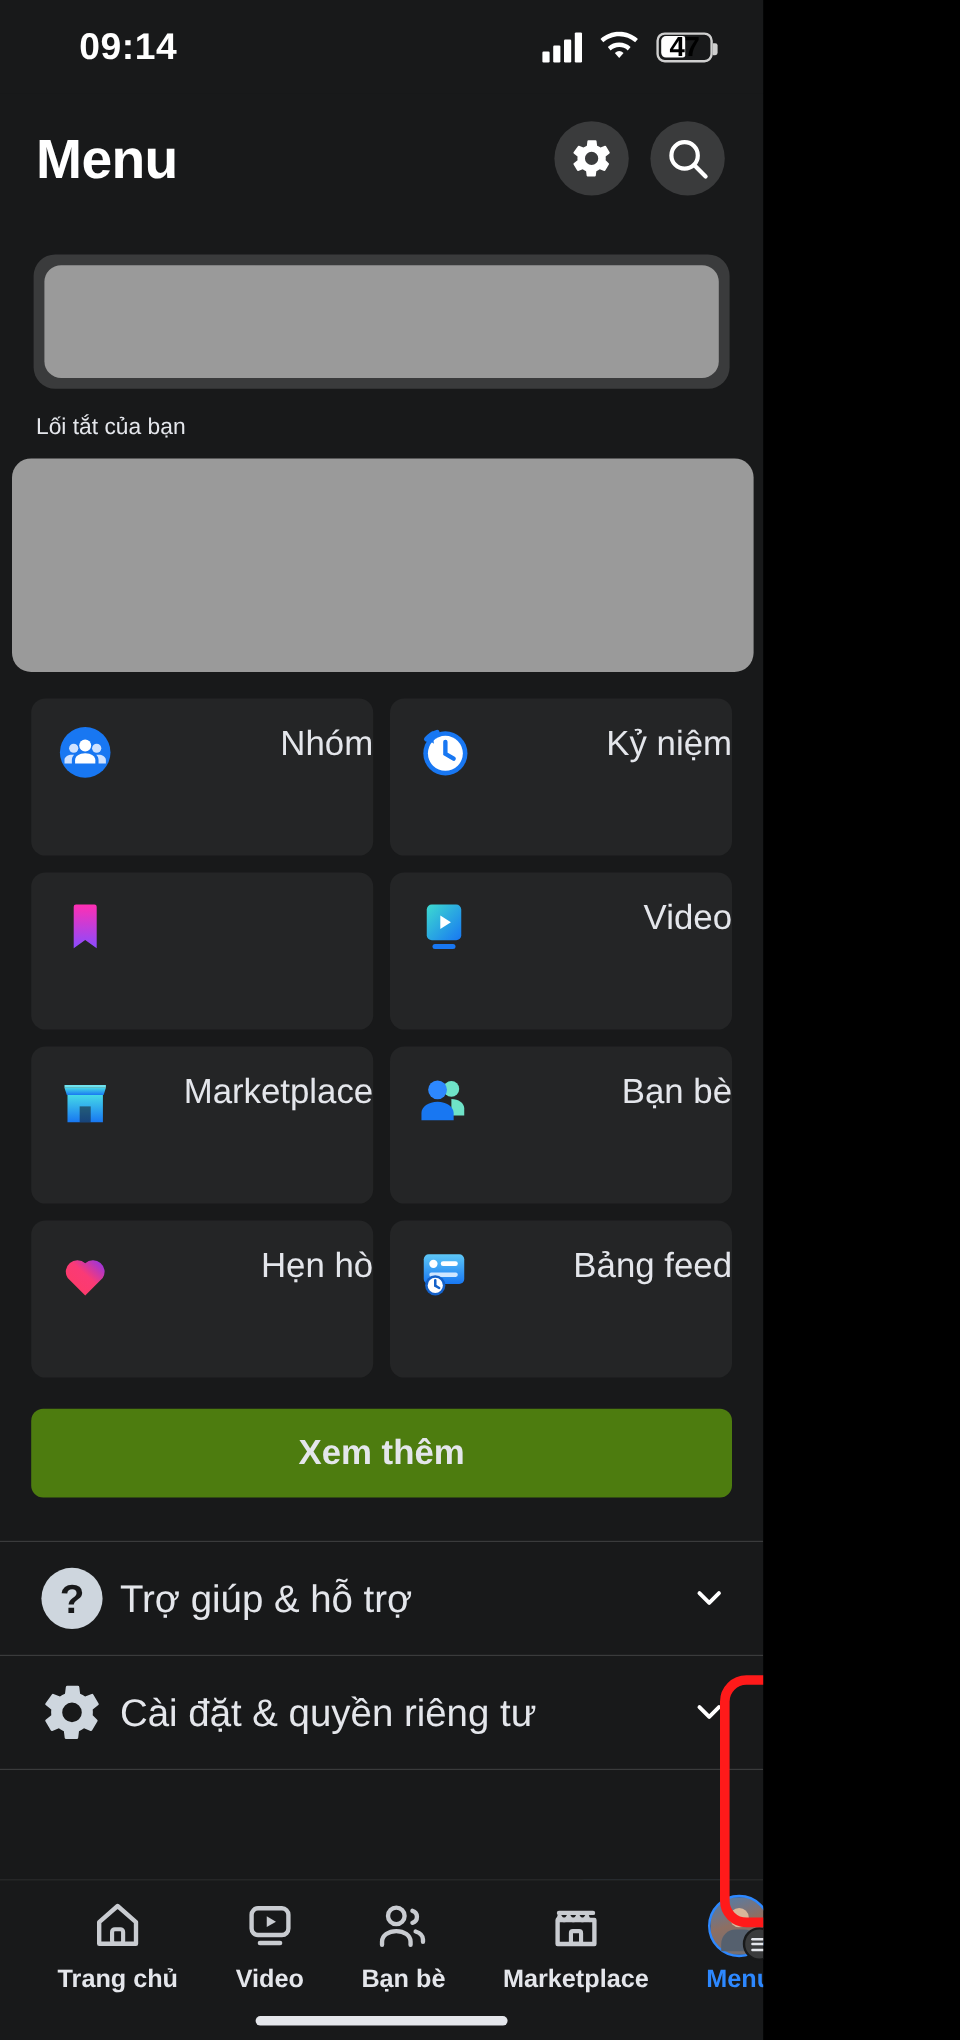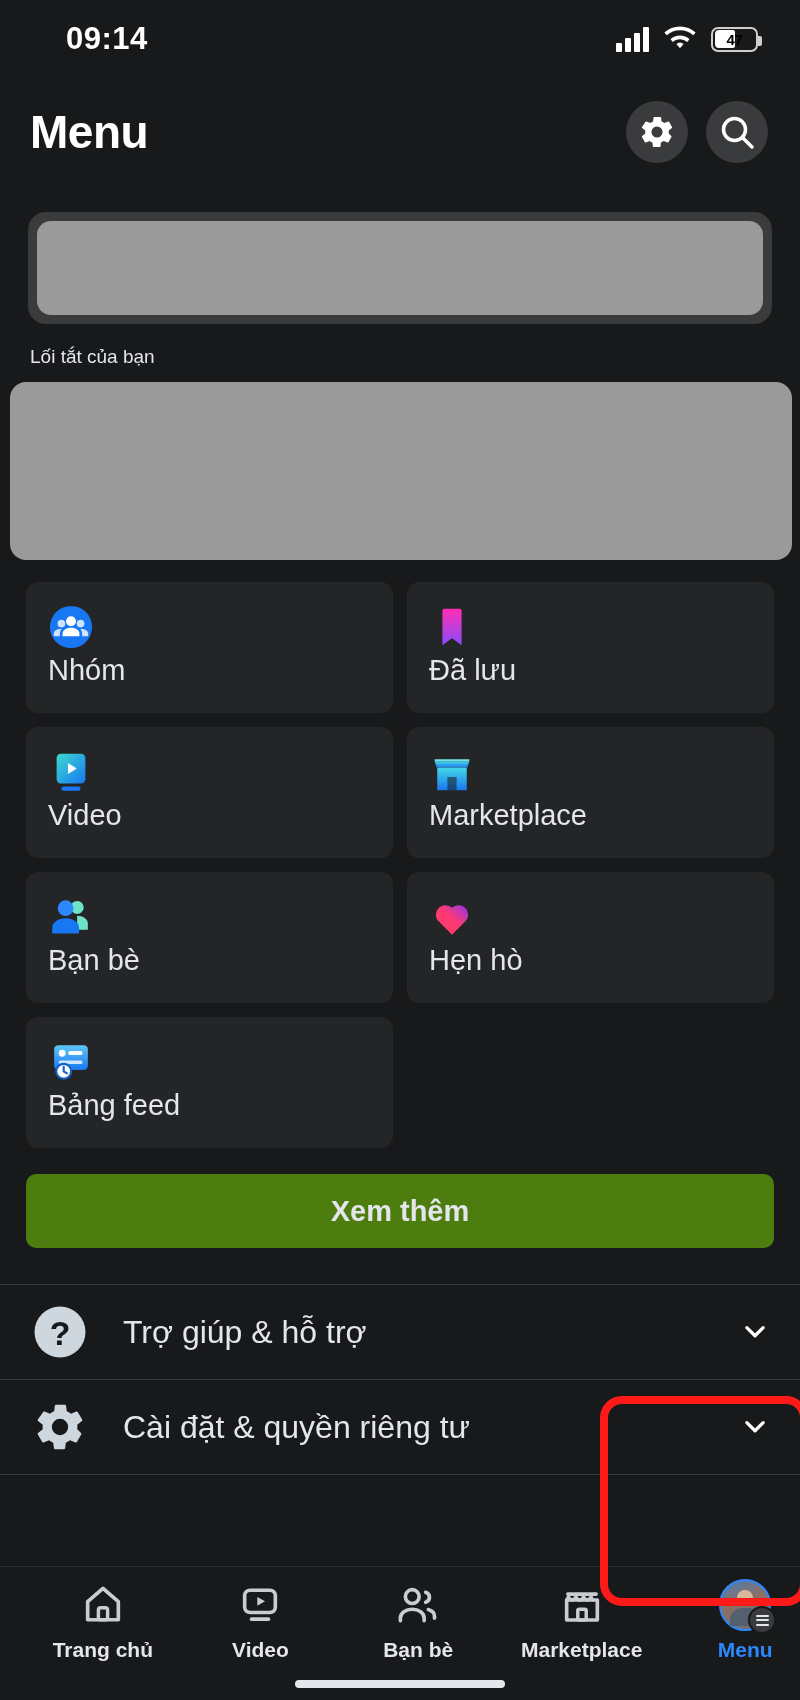--- a/index.html
+++ b/index.html
@@ -4,21 +4,21 @@
 <style>
   * { box-sizing: border-box; margin: 0; padding: 0; }
   html, body {
     width: 800px; height: 1700px;
     background: #000;
     font-family: "Liberation Sans", sans-serif;
     overflow: hidden;
   }
   .phone {
     position: relative;
-    width: 800px; height: 1700px;
+    width: 636px; height: 1700px;
     background: #18191a;
     overflow: hidden;
   }
 
   
   .statusbar {
     height: 78px;
     display: flex; align-items: center; justify-content: space-between;
     padding: 0 42px 0 66px;
     background: #18191a;
@@ -43,21 +43,21 @@
   .batt::after {
     content:''; position: absolute; right: -6px; top: 7px;
     width: 4px; height: 10px; background:#cfcfcf; border-radius: 0 2px 2px 0;
   }
   .batt .fill {
     position:absolute; left:1.5px; top:1.5px; bottom:1.5px;
     width: 47%; background: #fff; border-radius: 4px 2px 2px 4px;
   }
   .batt .num {
     position: relative; z-index:2; width:100%; text-align:center;
-    font-size: 15px; font-weight: 700; color: #000; line-height: 1;
+    font-size: 23px; font-weight: 700; color: #000; line-height: 1;
     letter-spacing: -.3px;
   }
 
   
   .header {
     height: 108px;
     display: flex; align-items: center; justify-content: space-between;
     padding: 0 32px 0 30px;
   }
   .header h1 {
@@ -100,21 +100,21 @@
     display: grid;
     grid-template-columns: 1fr 1fr;
     gap: 14px;
     padding: 22px 26px 0 26px;
   }
   .tile {
     background: #242526;
     border-radius: 12px;
     height: 131px;
     padding: 22px 0 0 22px;
-    display: flex; flex-direction: column; justify-content: space-between;
+    display: flex; justify-content: space-between;
   }
   .tile .tile-label {
     color: #e4e6eb; font-size: 29px; font-weight: 400;
     padding-bottom: 26px;
   }
   .tile .icon-wrap { height: 46px; display:flex; align-items:center; }
 
   .see-more {
     margin: 26px 26px 0 26px;
     height: 74px; border-radius: 10px;
@@ -130,21 +130,21 @@
     display: flex; align-items: center;
     padding: 0 30px 0 30px;
     border-bottom: 1px solid #3a3b3c;
   }
   .list-row .row-icon {
     width: 60px; height: 60px; border-radius: 50%;
     display:flex; align-items:center; justify-content:center;
     flex: 0 0 auto;
   }
   .list-row .row-label {
-    flex: 1; color: #e4e6eb; font-size: 32px; margin-left: 33px;
+    flex: 1; color: #e4e6eb; font-size: 32px; margin-left: 10px;
   }
   .chev { width: 30px; height: 30px; flex: 0 0 auto; }
 
   
   .bottom-nav {
     position: absolute; left: 0; right: 0; bottom: 0;
     height: 134px;
     background: #18191a;
     border-top: 1px solid #2a2b2c;
     display: flex; align-items: flex-start; justify-content: space-around;
@@ -266,34 +266,45 @@
             <circle cx="7" cy="10.2" r="2" fill="#cfe2ff"></circle>
             <circle cx="17" cy="10.2" r="2" fill="#cfe2ff"></circle>
             <path d="M12 12.4c-2.6 0-4.4 1.3-4.4 3v1.4h8.8v-1.4c0-1.7-1.8-3-4.4-3Z" fill="#fff"></path>
             <path d="M5.6 13c-1.6.3-2.6 1.2-2.6 2.3v1.5h3.2v-1.4c0-.9.3-1.7 1-2.4-.5 0-1.1 0-1.6 0Z" fill="#cfe2ff"></path>
             <path d="M18.4 13c1.6.3 2.6 1.2 2.6 2.3v1.5h-3.2v-1.4c0-.9-.3-1.7-1-2.4.5 0 1.1 0 1.6 0Z" fill="#cfe2ff"></path>
           </svg>
         </div>
         <div class="tile-label">Nhóm</div>
       </div>
 
+      <div class="tile">
+        <div class="icon-wrap">
+          <svg width="46" height="46" viewBox="0 0 24 24">
+            <circle cx="12.6" cy="12.4" r="9.6" fill="#1877f2"></circle>
+            <circle cx="12.6" cy="12.4" r="7.6" fill="#fff"></circle>
+            <path d="M12.6 7.4v5.2l3.6 2.1" stroke="#1877f2" stroke-width="1.9" fill="none" stroke-linecap="round"></path>
+            <path d="M7 2.6 4 5.6l3.6 2.6Z" fill="#1877f2"></path>
+            <path d="M4.4 6.2A9.6 9.6 0 0 1 9 3.3" stroke="#1877f2" stroke-width="2.2" fill="none" stroke-linecap="round"></path>
+          </svg>
+        </div>
+        <div class="tile-label">Kỷ niệm</div>
+      </div>
 
       <div class="tile">
         <div class="icon-wrap">
           <svg width="46" height="46" viewBox="0 0 24 24">
             <defs>
                 <linearGradient id="gSave" x1="0" y1="0" x2="0" y2="1">
               <stop offset="0%" stop-color="#ff2fb3"></stop>
                   <stop offset="100%" stop-color="#8a4bff"></stop>
             </linearGradient>
               </defs>
             <path d="M8 2.5h8a1 1 0 0 1 1 1v18l-5-3.6-5 3.6v-18a1 1 0 0 1 1-1Z" fill="url(#gSave)"></path>
           </svg>
         </div>
-        <div class="tile-label">Đã lưu</div>
       </div>
 
       <div class="tile">
         <div class="icon-wrap">
           <svg width="46" height="46" viewBox="0 0 24 24">
             <defs>
                 <linearGradient id="gVid" x1="0" y1="0" x2="1" y2="1">
               <stop offset="0%" stop-color="#3ddbd0"></stop>
                   <stop offset="100%" stop-color="#1877f2"></stop>
             </linearGradient>

